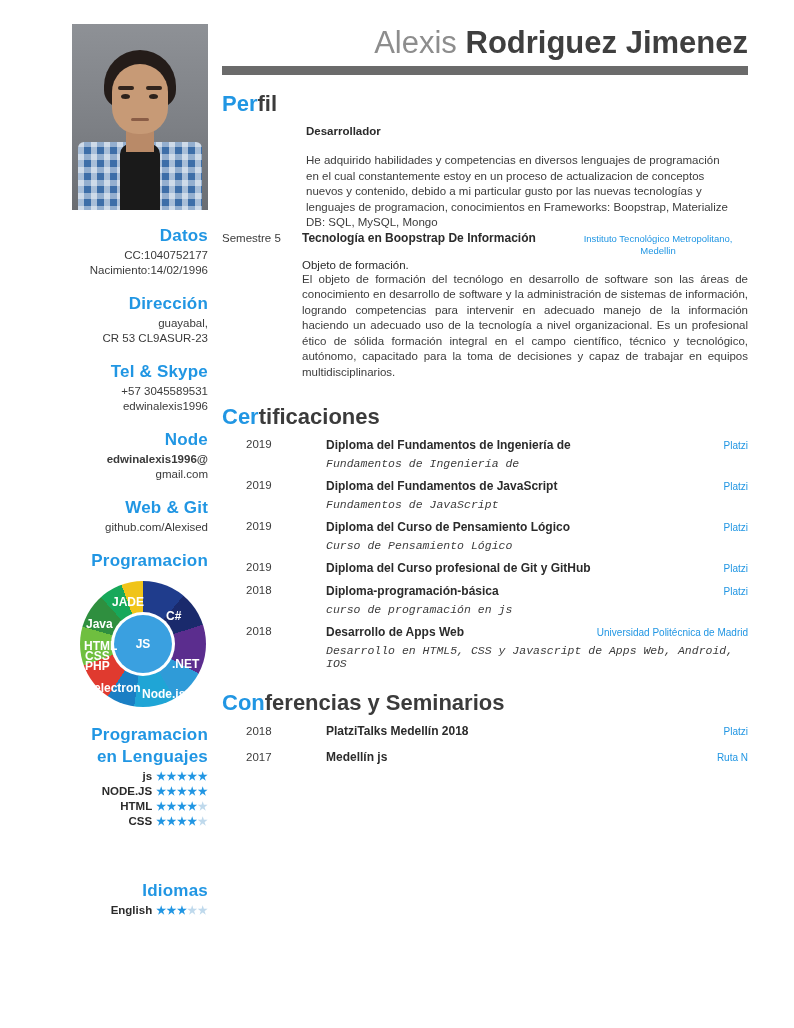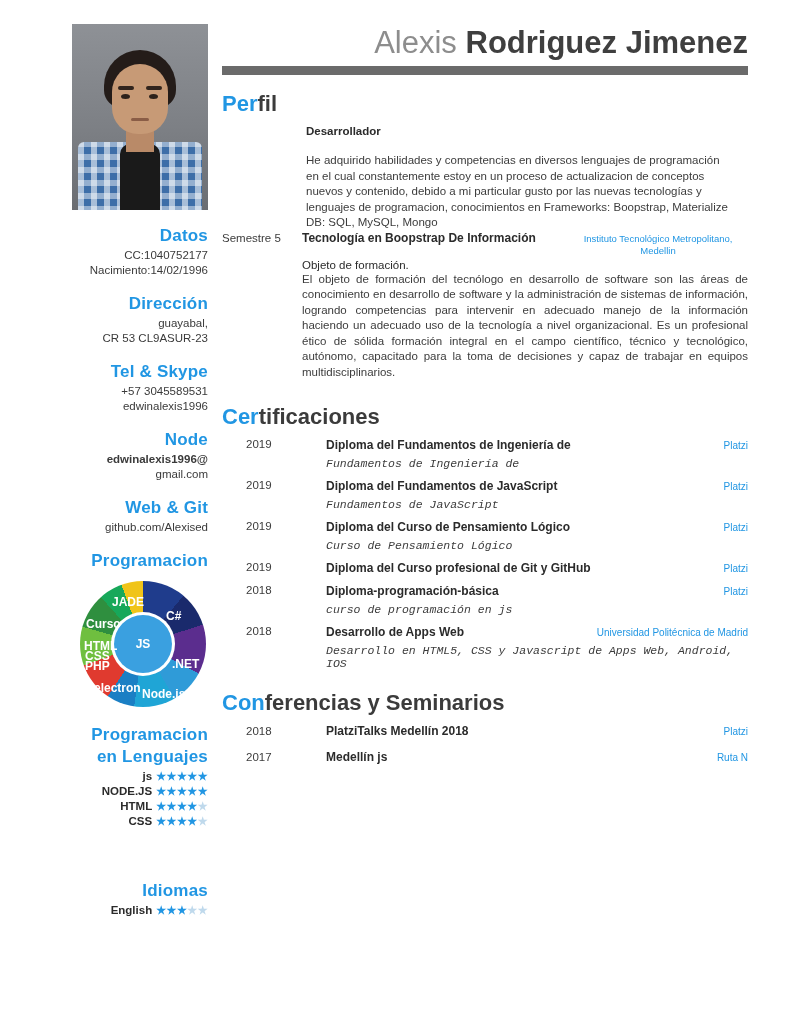--- a/index.html
+++ b/index.html
@@ -332,21 +332,21 @@
     <div class="sb-title">Programacion</div>
 
     <div class="donut-wrap">
       <div class="donut">
         <div class="hole">
           <span>JS</span>
         </div>
       </div>
       <div class="seg-label" style="left:32px;top:14px;">JADE</div>
       <div class="seg-label" style="left:86px;top:28px;">C#</div>
-      <div class="seg-label" style="left:6px;top:36px;">Curso</div>
+      <div class="seg-label" style="left:6px;top:36px;">Java</div>
       <div class="seg-label" style="left:92px;top:76px;">.NET</div>
       <div class="seg-label" style="left:4px;top:58px;">HTML</div>
       <div class="seg-label" style="left:5px;top:68px;">CSS</div>
       <div class="seg-label" style="left:5px;top:78px;text-align:right;">PHP</div>
       <div class="seg-label" style="left:14px;top:100px;">electron</div>
       <div class="seg-label" style="left:62px;top:106px;">Node.js</div>
     </div>
 
     <div class="sb-title two-line" style="margin-top:18px;">Programacion</div>
     <div class="sb-title two-line" style="margin-top:0;">en Lenguajes</div>

